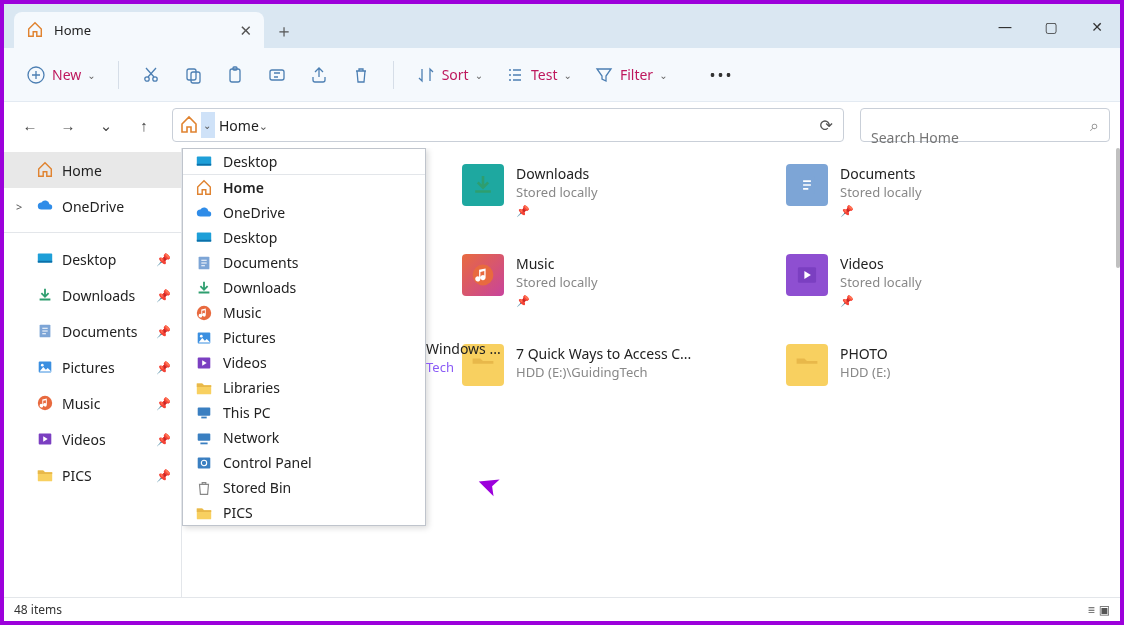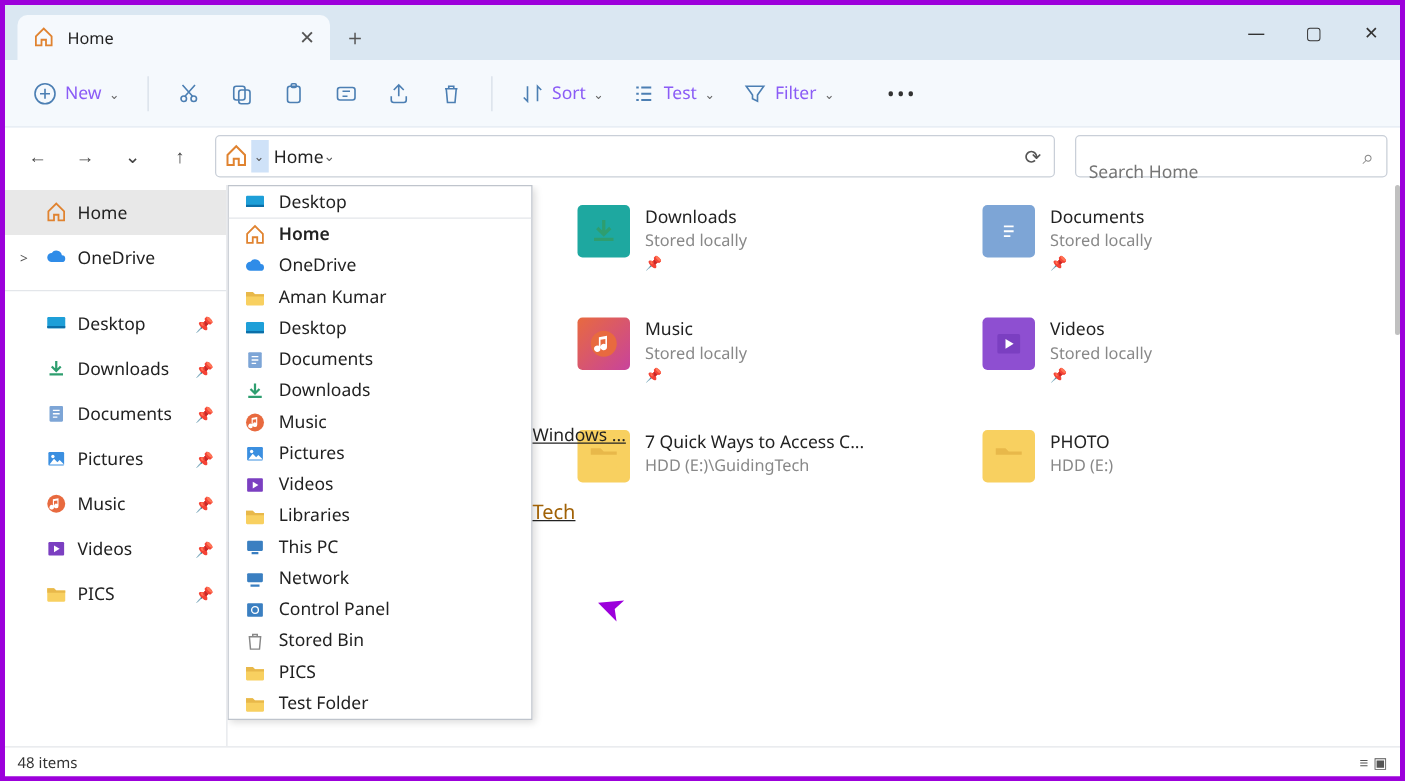--- a/index.html
+++ b/index.html
@@ -8,21 +8,21 @@
 .titlebar { height:44px; background:#DAE7F2; display:flex; align-items:flex-end; position:relative; }
 .tab { width:250px; height:36px; background:#F5F9FD; border-radius:8px 8px 0 0; margin-left:10px; display:flex; align-items:center; padding:0 12px; gap:10px; }
 .tab-title { font-size:13px; color:#222; flex:1; }
 .tab-close { font-size:15px; color:#555; cursor:pointer; }
 .newtab { width:40px; height:36px; display:flex; align-items:center; justify-content:center; color:#555; font-size:18px; }
 .wincontrols { position:absolute; right:0; top:0; height:44px; display:flex; }
 .wincontrols div { width:46px; display:flex; align-items:center; justify-content:center; font-size:14px; color:#333; }
 .toolbar { height:54px; background:#F5F9FD; border-bottom:1px solid #E3EAF2; display:flex; align-items:center; padding:0 14px; gap:6px; }
 .tb-btn { height:34px; padding:0 8px; display:flex; align-items:center; gap:6px; color:#4C7FB3; border-radius:5px; }
 .tb-icon { width:20px; height:20px; display:flex; align-items:center; justify-content:center; }
-.tb-label { font-size:14px; color:#8b5cf6; }
+.tb-label { font-size:14px; color:#be185d; }
 .chev { font-size:10px; color:#666; }
 .sep { width:1px; height:28px; background:#D6DEE8; margin:0 8px; }
 .navbar { height:46px; display:flex; align-items:center; padding:6px 10px; gap:6px; }
 .nav-btn { width:32px; height:32px; display:flex; align-items:center; justify-content:center; color:#444; font-size:15px; }
 .addrbar { flex:1; height:34px; border:1px solid #C9CFD8; border-radius:4px; display:flex; align-items:center; padding:0 6px; margin-left:6px; position:relative; }
 .addr-home { width:20px; height:20px; }
 .addr-chev { width:14px; font-size:10px; color:#555; margin:0 2px; background:#CFE2F8; padding:6px 2px; }
 .addr-text { font-size:14px; margin-left:2px; color:#222; }
 .addr-refresh { margin-left:auto; margin-right:4px; color:#555; }
 .addr-dd { margin-right:6px; color:#555; font-size:11px; }
@@ -35,22 +35,22 @@
 .sb-item .exp { position:absolute; left:12px; font-size:11px; color:#555; }
 .sb-item .pin { margin-left:auto; color:#888; font-size:12px; }
 .sb-divider { height:1px; background:#E3E6EA; margin:8px 0; }
 .content { flex:1; position:relative; padding:16px 20px; overflow:hidden; }
 .grid { display:grid; grid-template-columns:1fr 1fr; column-gap:10px; row-gap:28px; margin-left:260px; }
 .grid-item { display:flex; align-items:flex-start; gap:12px; height:62px; }
 .grid .ic { width:42px; height:42px; border-radius:4px; flex-shrink:0; display:flex; align-items:center; justify-content:center; color:#fff; font-size:18px; }
 .grid-label { font-size:14px; color:#222; }
 .grid-sub { font-size:13px; color:#888; }
 .grid-pin { font-size:11px; color:#999; margin-top:2px; }
-.partial { position:absolute; left:244px; top:191px; font-size:14px; color:#222;text-decoration:underline; }
-.partial .sub { font-size:16px; color:#a16207;margin-top:40px; }
+.partial { position:absolute; left:244px; top:191px; font-size:14px; color:#222; }
+.partial .sub { font-size:13px; color:#8b5cf6; }
 .dropdown { position:absolute; left:0; top:0; width:244px; background:#fff; border:1px solid #BFC4CC; box-shadow:2px 2px 6px rgba(0,0,0,.15); }
 .dd-item { height:25px; display:flex; align-items:center; padding:0 12px; gap:10px; font-size:14px; color:#222; }
 .dd-item.bold { font-weight:600; }
 .dd-divider { height:1px; background:#E3E6EA; }
 .statusbar { height:24px; border-top:1px solid #E3E6EA; display:flex; align-items:center; padding:0 10px; font-size:12px; color:#333; }
 .statusbar .views { margin-left:auto; display:flex; gap:4px; color:#555; }
 .home-icon { width:18px; height:18px; }
 .arrow-annotation { position:absolute; left:294px; top:320px; color:#9C00DB; font-size:28px; transform:rotate(200deg); pointer-events:none; }
 .scroll-ind { position:absolute; right:0; top:0; width:4px; height:120px; background:#C0C0C0; border-radius:2px; }
 svg { display:block; }
@@ -308,29 +308,20 @@
             <span>
               <svg viewBox="0 0 20 20" width="18" height="18">
                 <path d="M6 14a4 4 0 010-8 5 5 0 019 2 3 3 0 010 6z" fill="#2F8CE8"></path>
               </svg>
             </span>
             <span>OneDrive</span>
           </div>
           <div class="dd-item">
             <span>
               <svg viewBox="0 0 20 20" width="18" height="18">
-                <path d="M2 5h6l2 2h8v9a1 1 0 01-1 1H3a1 1 0 01-1-1z" fill="#F8D060"></path>
-                <path d="M2 5h6l2 2h8v2H2z" fill="#E8B84A"></path>
-              </svg>
-            </span>
-            <span>Aman Kumar</span>
-          </div>
-          <div class="dd-item">
-            <span>
-              <svg viewBox="0 0 20 20" width="18" height="18">
                 <rect x="2" y="4" width="16" height="10" rx="1" fill="#1E9FD8"></rect>
                 <rect x="2" y="12" width="16" height="2" fill="#0C6FA8"></rect>
               </svg>
             </span>
             <span>Desktop</span>
           </div>
           <div class="dd-item">
             <span>
               <svg viewBox="0 0 20 20" width="18" height="18">
                 <rect x="4" y="3" width="12" height="14" rx="1" fill="#7DA5D6"></rect>
@@ -420,29 +411,20 @@
             <span>Stored Bin</span>
           </div>
           <div class="dd-item">
             <span>
               <svg viewBox="0 0 20 20" width="18" height="18">
                 <path d="M2 5h6l2 2h8v9a1 1 0 01-1 1H3a1 1 0 01-1-1z" fill="#F8D060"></path>
                 <path d="M2 5h6l2 2h8v2H2z" fill="#E8B84A"></path>
               </svg>
             </span>
             <span>PICS</span>
-          </div>
-          <div class="dd-item">
-            <span>
-              <svg viewBox="0 0 20 20" width="18" height="18">
-                <path d="M2 5h6l2 2h8v9a1 1 0 01-1 1H3a1 1 0 01-1-1z" fill="#F8D060"></path>
-                <path d="M2 5h6l2 2h8v2H2z" fill="#E8B84A"></path>
-              </svg>
-            </span>
-            <span>Test Folder</span>
           </div>
         </div>
       <div class="partial">
         <div>Windows ...</div>
         <div class="sub">Tech</div>
       </div>
       <div class="arrow-annotation">➤</div>
       <div class="grid" id="grid">
           <div class="grid-item">
             <div class="ic" style="background:#1EA8A0">

